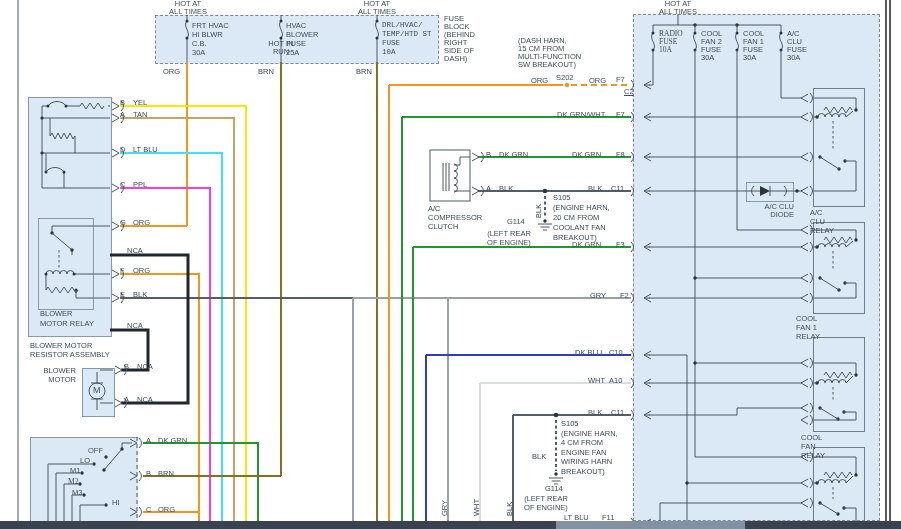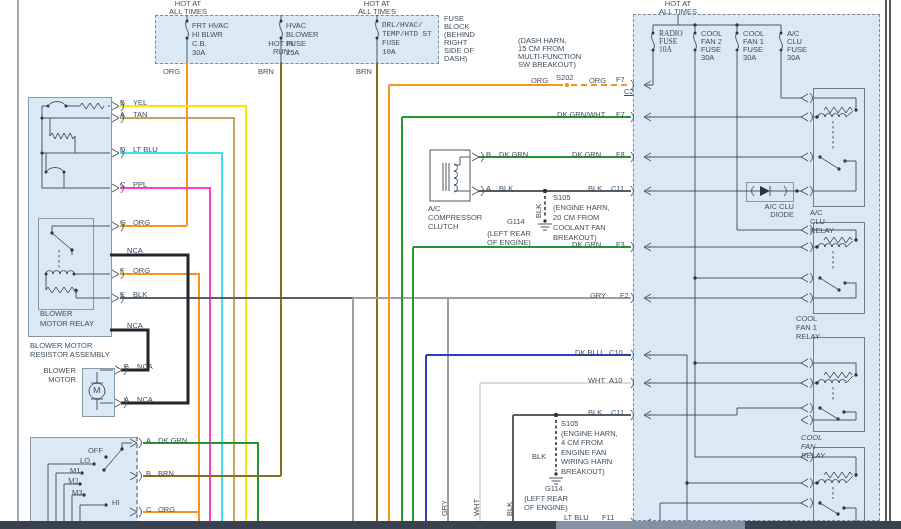--- a/index.html
+++ b/index.html
@@ -344,21 +344,21 @@
 FUSE
 30A</div>
       <div class="lbl" style="left: 787px; top: 30px; line-height: 8px;">A/C
 CLU
 FUSE
 30A</div>
       <div class="lbl" style="left: 744px; top: 203px; width: 50px; text-align: right; line-height: 8px;">A/C CLU
 DIODE</div>
       <div class="lbl" style="left: 810px; top: 208px;">A/C CLU RELAY</div>
       <div class="lbl" style="left: 796px; top: 314px;">COOL FAN 1 RELAY</div>
-      <div class="lbl" style="left: 801px; top: 433px; font-style: italic;">COOL FAN RELAY</div>
+      <div class="lbl" style="left: 801px; top: 433px;">COOL FAN RELAY</div>
       <div class="lbl" style="left: 120px; top: 98px;">B</div>
       <div class="lbl" style="left: 133px; top: 98px;">YEL</div>
       <div class="lbl" style="left: 120px; top: 110px;">A</div>
       <div class="lbl" style="left: 133px; top: 110px;">TAN</div>
       <div class="lbl" style="left: 120px; top: 145px;">D</div>
       <div class="lbl" style="left: 133px; top: 145px;">LT BLU</div>
       <div class="lbl" style="left: 120px; top: 180px;">C</div>
       <div class="lbl" style="left: 133px; top: 180px;">PPL</div>
       <div class="lbl" style="left: 120px; top: 218px;">G</div>
       <div class="lbl" style="left: 133px; top: 218px;">ORG</div>

